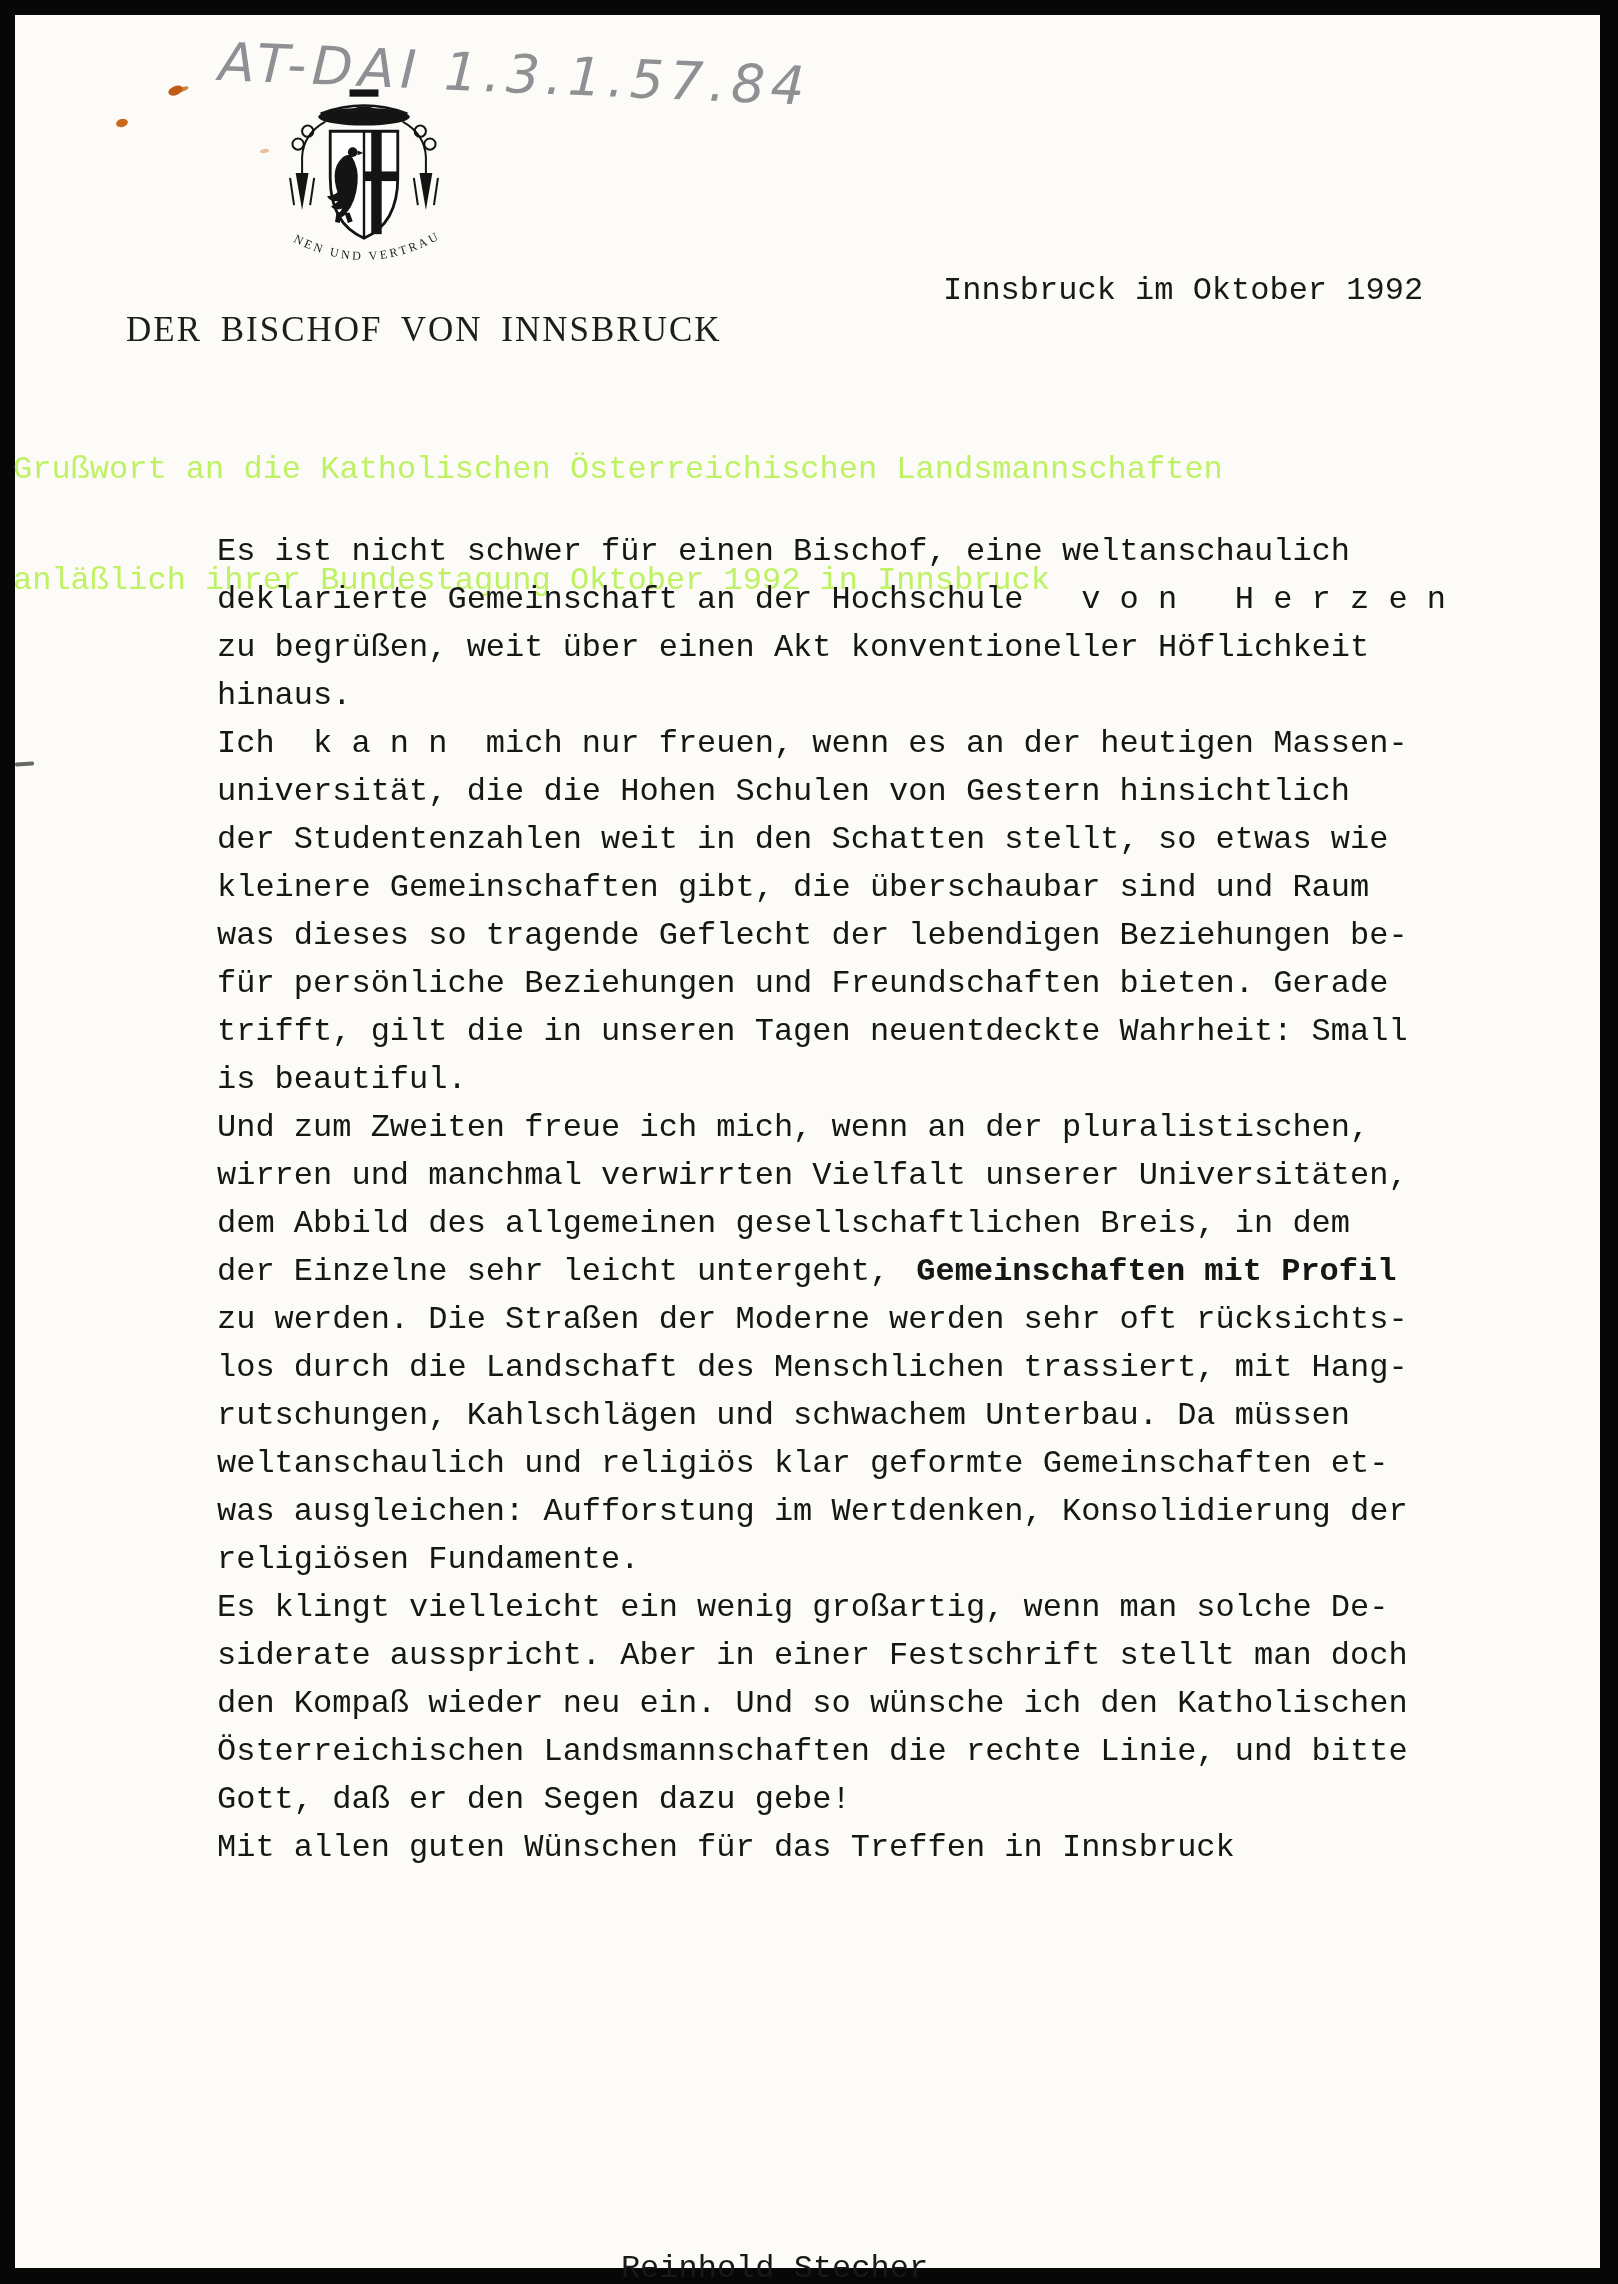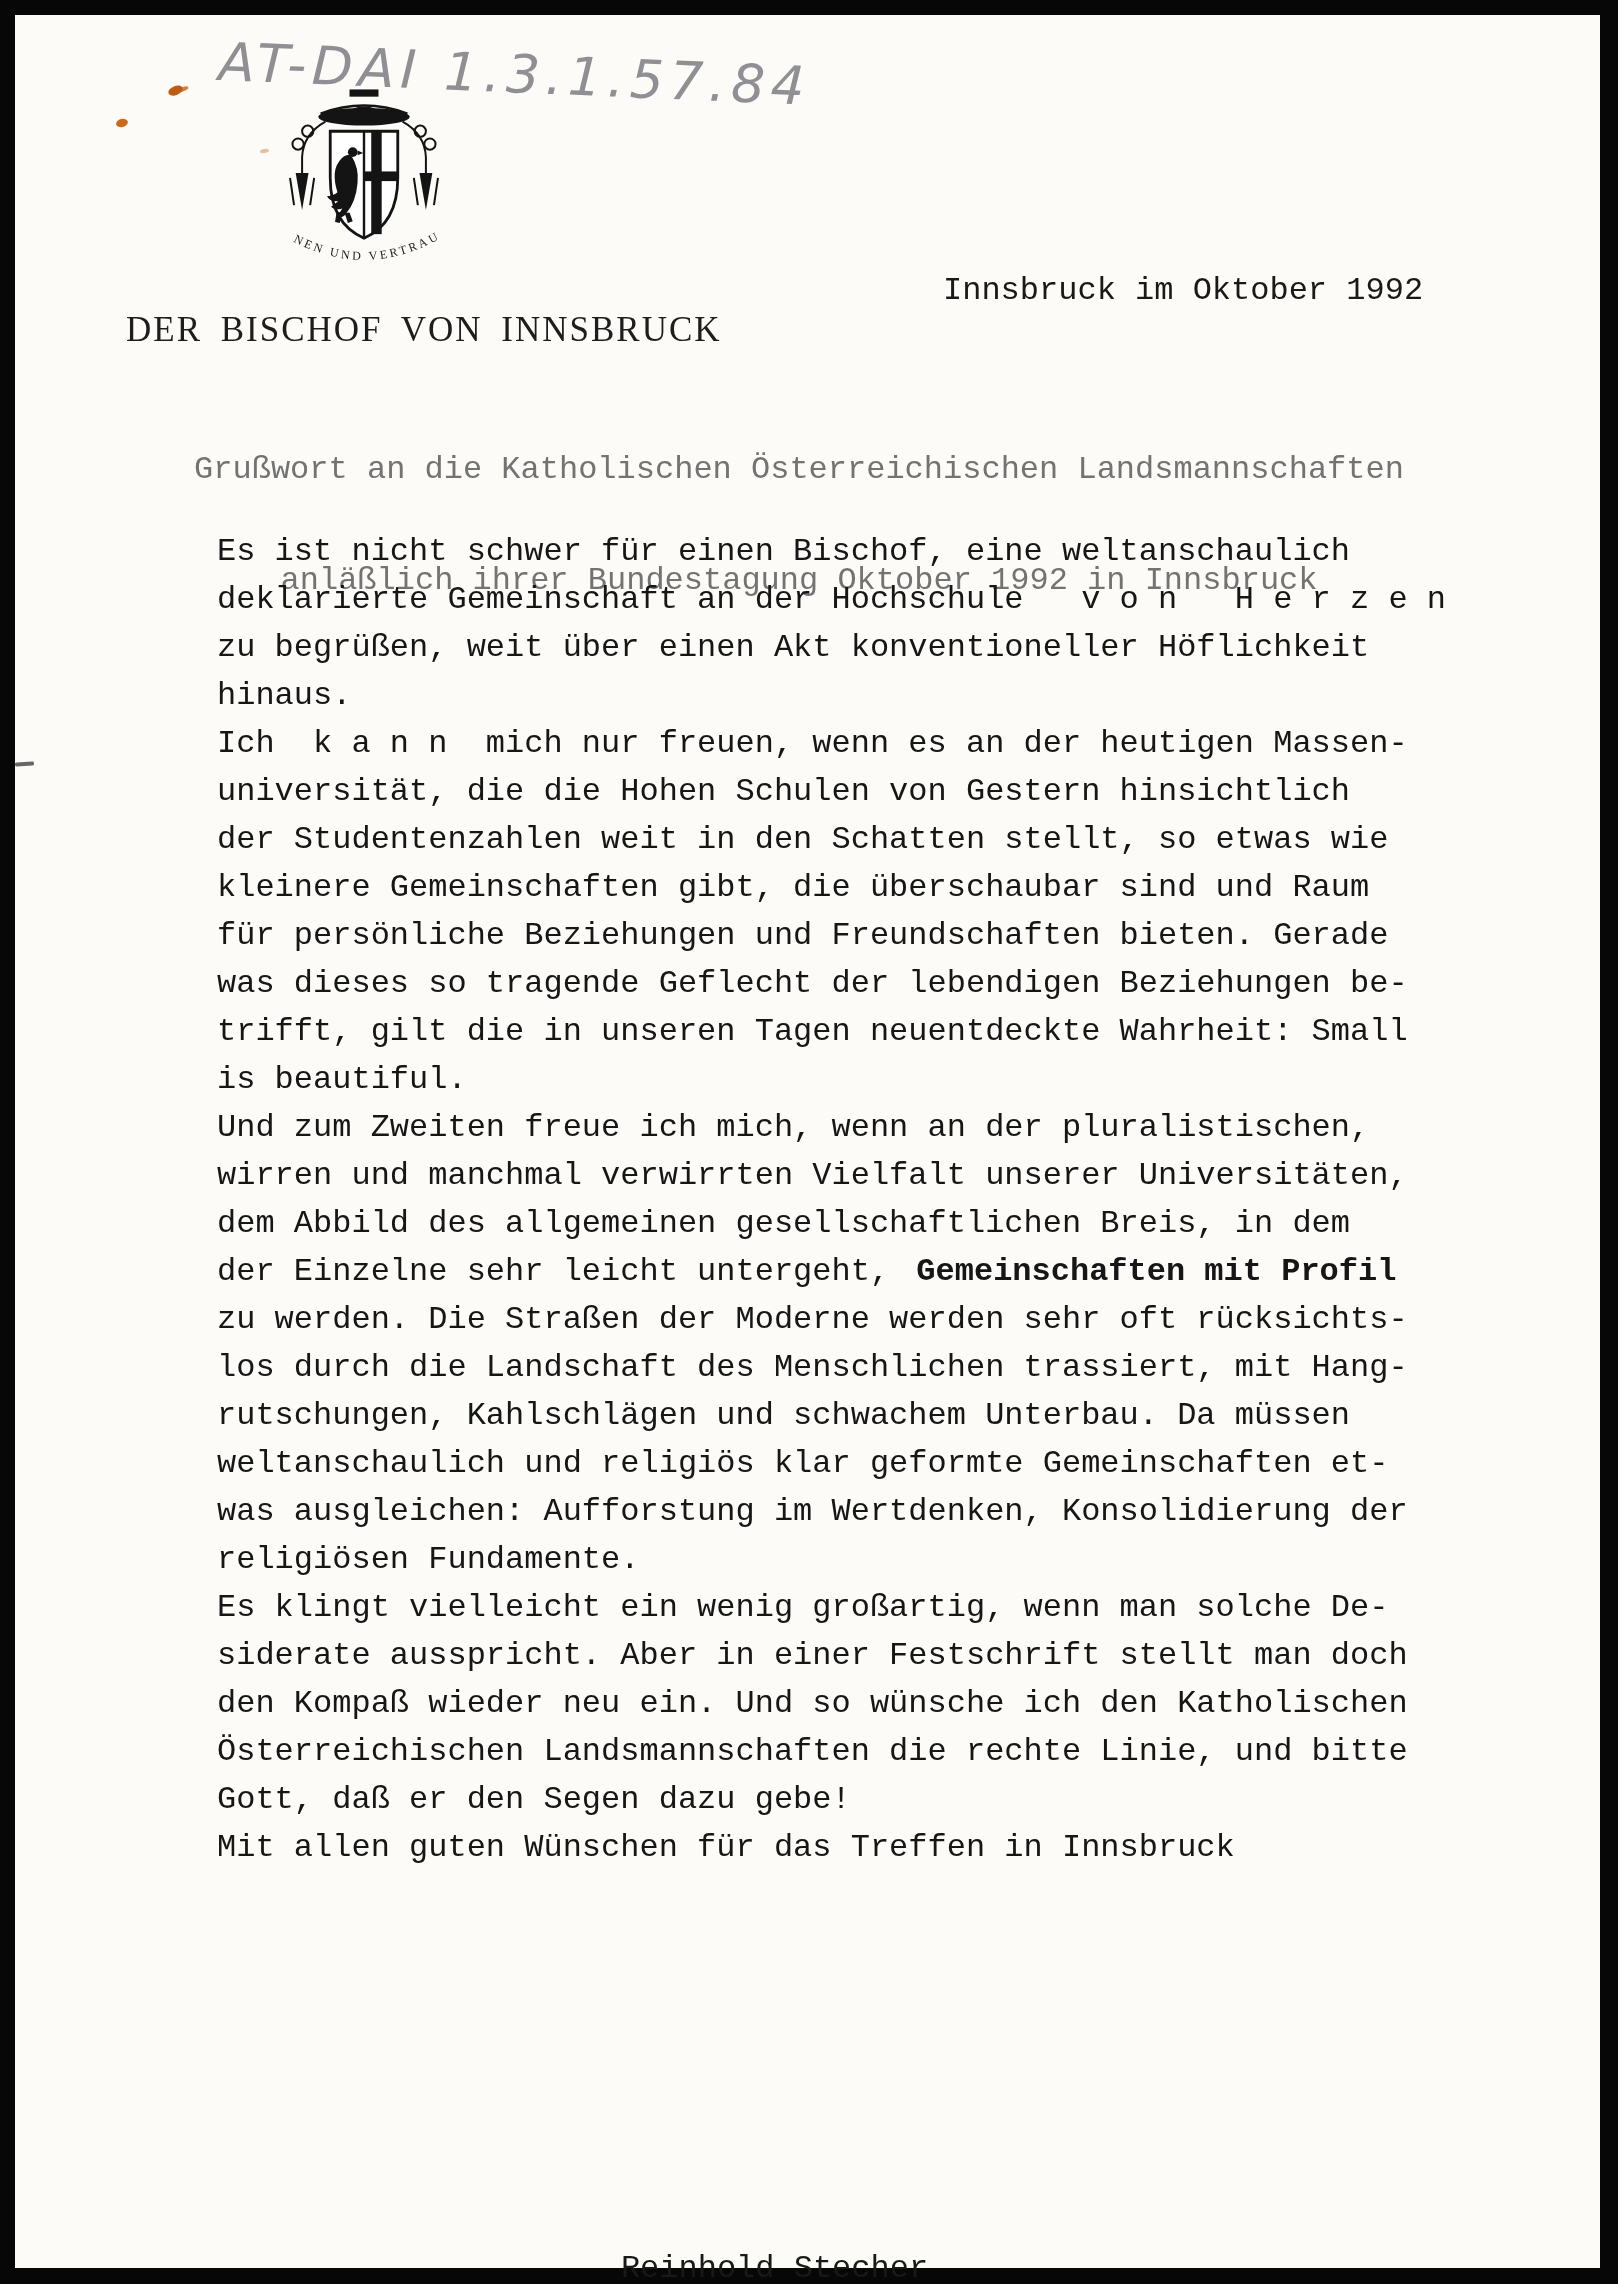--- a/index.html
+++ b/index.html
@@ -53,24 +53,23 @@
     position:absolute;
     left:943px;top:272px;
     font-size:32px;
     color:#191919;
     white-space:nowrap;
   }
   
   .title{
     position:absolute;
     left:0;right:33px;top:377px;
-    text-align:center;
     font-size:32px;
     line-height:37px;
-    color:#737373;
+    color:#bef264;
     white-space:pre;
     margin-left:13px;
   }
   
   .body-text{
     position:absolute;
     left:217px;top:528px;
     font-size:32px;
     line-height:48px;
     color:#161616;
@@ -178,22 +177,22 @@
 
   <div class="body-text">
       <div class="body-line"><span>Es ist nicht schwer für einen Bischof, eine weltanschaulich</span></div>
       <div class="body-line"><span>deklarierte Gemeinschaft an der Hochschule   v o n   H e r z e n</span></div>
       <div class="body-line"><span>zu begrüßen, weit über einen Akt konventioneller Höflichkeit</span></div>
       <div class="body-line"><span>hinaus.</span></div>
       <div class="body-line"><span>Ich  k a n n  mich nur freuen, wenn es an der heutigen Massen-</span></div>
       <div class="body-line"><span>universität, die die Hohen Schulen von Gestern hinsichtlich</span></div>
       <div class="body-line"><span>der Studentenzahlen weit in den Schatten stellt, so etwas wie</span></div>
       <div class="body-line"><span>kleinere Gemeinschaften gibt, die überschaubar sind und Raum</span></div>
+      <div class="body-line"><span>was dieses so tragende Geflecht der lebendigen Beziehungen be-</span></div>
       <div class="body-line"><span>für persönliche Beziehungen und Freundschaften bieten. Gerade</span></div>
-      <div class="body-line"><span>was dieses so tragende Geflecht der lebendigen Beziehungen be-</span></div>
       <div class="body-line"><span>trifft, gilt die in unseren Tagen neuentdeckte Wahrheit: Small</span></div>
       <div class="body-line"><span>is beautiful.</span></div>
       <div class="body-line"><span>Und zum Zweiten freue ich mich, wenn an der pluralistischen,</span></div>
       <div class="body-line"><span>wirren und manchmal verwirrten Vielfalt unserer Universitäten,</span></div>
       <div class="body-line"><span>dem Abbild des allgemeinen gesellschaftlichen Breis, in dem</span></div>
       <div class="body-line"><span>der Einzelne sehr leicht untergeht, </span><span class="bold">Gemeinschaften mit Profil</span></div>
       <div class="body-line"><span>zu werden. Die Straßen der Moderne werden sehr oft rücksichts-</span></div>
       <div class="body-line"><span>los durch die Landschaft des Menschlichen trassiert, mit Hang-</span></div>
       <div class="body-line"><span>rutschungen, Kahlschlägen und schwachem Unterbau. Da müssen</span></div>
       <div class="body-line"><span>weltanschaulich und religiös klar geformte Gemeinschaften et-</span></div>

